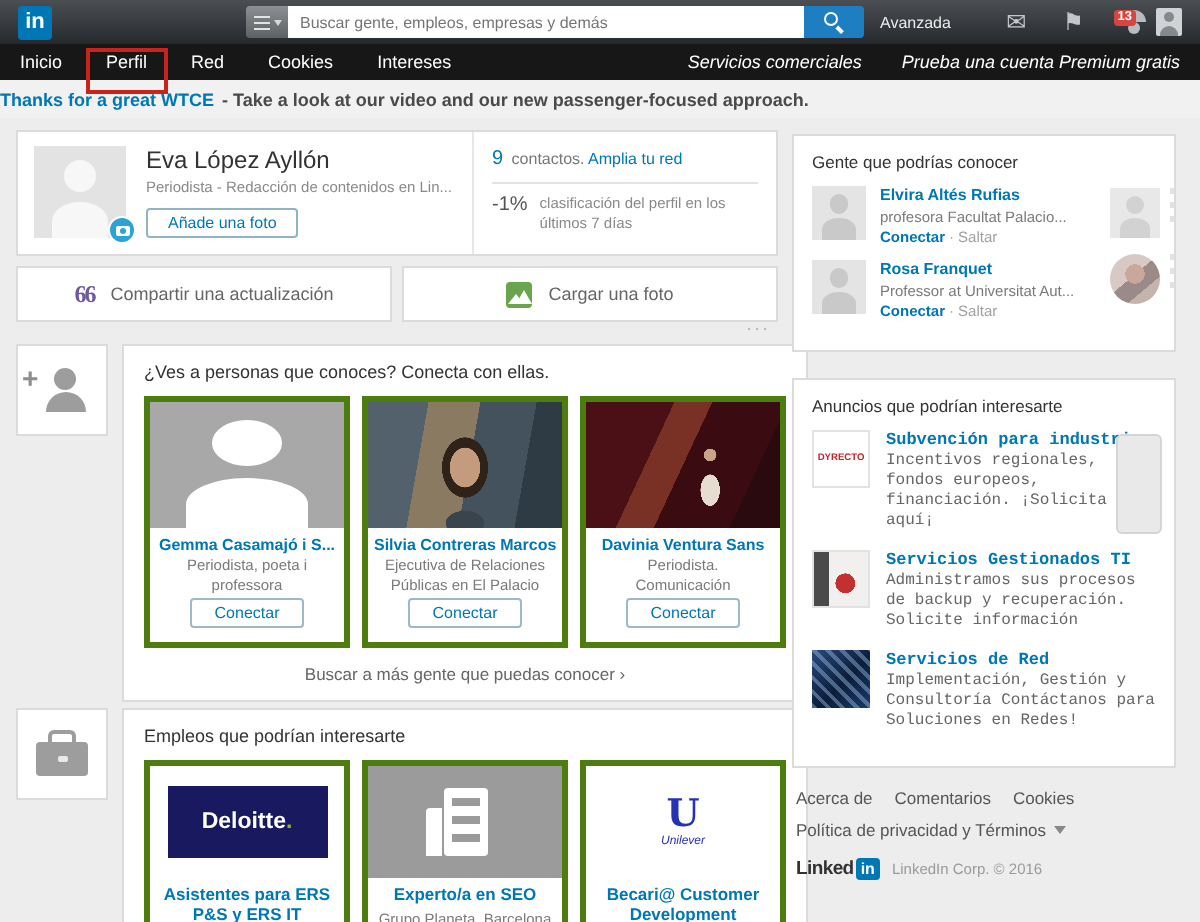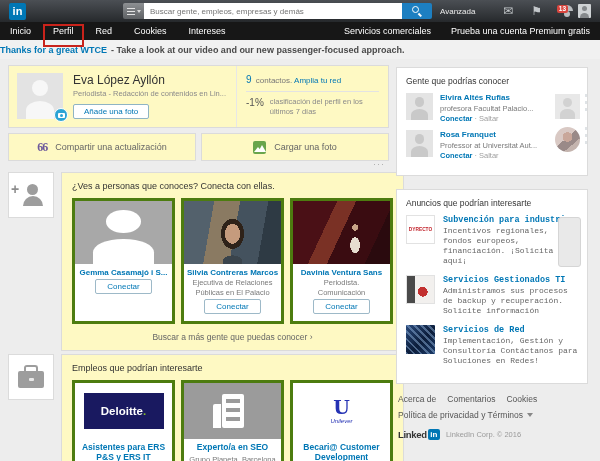--- a/index.html
+++ b/index.html
@@ -44,35 +44,35 @@
   .portrait-icon::before { content: ""; position: absolute; width: 5px; height: 5px; border-radius: 50%;
     background: #85898c; left: 4px; top: 2px; }
   .portrait-icon::after { content: ""; position: absolute; width: 9px; height: 5px;
     border-radius: 5px 5px 0 0; background: #85898c; left: 2px; bottom: 0; }
 
   
   .nav { height: 18px; background: #171717; display: flex; align-items: center;
     padding: 0 10px; font-size: 9px; }
   .nav-item { color: #fff; margin-right: 22px; }
   .nav-right { margin-left: auto; display: flex; gap: 20px; }
-  .nav-right .nav-item { margin: 0; }
+  .nav-right .nav-item { margin: 0; font-style: italic; }
   .annotation-box { position: absolute; left: 43px; top: 24px; width: 41px; height: 23px;
     border: 2px solid #c9231b; z-index: 50; }
 
   
   .banner { height: 19px; display: flex; align-items: center; 
     font-size: 9px; gap: 4px; background: #f1f1f1; }
   .banner-link { color: #0077b5; font-weight: bold; }
   .banner-text { color: #4a4a4a; font-weight: bold; }
 
   
   .main { display: flex; gap: 7px; padding: 6px 8px 0; }
   .col-left { width: 381px; }
   .col-right { width: 192px; }
-  .card { background: #fef9c3; border: 1px solid #dbdbdb; }
+  .card { background: #ffffff; border: 1px solid #dbdbdb; }
 
   
   .profile-card { display: flex; height: 63px; }
   .profile-left { flex: 1; padding: 7px 8px; display: flex; gap: 10px; }
   .sil { position: relative; overflow: hidden; background: var(--bg, #e2e2e2); }
   .sil::before { content: ""; position: absolute; width: 36%; height: 36%; left: 32%; top: 15%;
     border-radius: 50%; background: var(--fg, #fff); }
   .sil::after { content: ""; position: absolute; width: 62%; height: 42%; left: 19%; top: 60%;
     border-radius: 50% 50% 0 0; background: var(--fg, #fff); }
   .avatar-wrap { position: relative; width: 46px; height: 46px; flex: none; }
@@ -313,20 +313,21 @@
         <span class="addperson">
           <span class="plus-mark">+</span>
         </span>
       </div>
       <div class="card section-card">
         <div class="section-title">¿Ves a personas que conoces? Conecta con ellas.</div>
         <div class="tiles-row">
           <div class="tile">
             <div class="tile-photo sil photo-placeholder"></div>
             <a class="tile-name">Gemma Casamajó i S...</a>
+            <div class="tile-desc">Periodista, poeta i professora</div>
             <button class="connect-btn">Conectar</button>
           </div>
           <div class="tile">
             <div class="tile-photo photo-portrait"></div>
             <a class="tile-name">Silvia Contreras Marcos</a>
             <div class="tile-desc">Ejecutiva de Relaciones Públicas en El Palacio de</div>
             <button class="connect-btn">Conectar</button>
           </div>
           <div class="tile">
             <div class="tile-photo photo-studio"></div>

